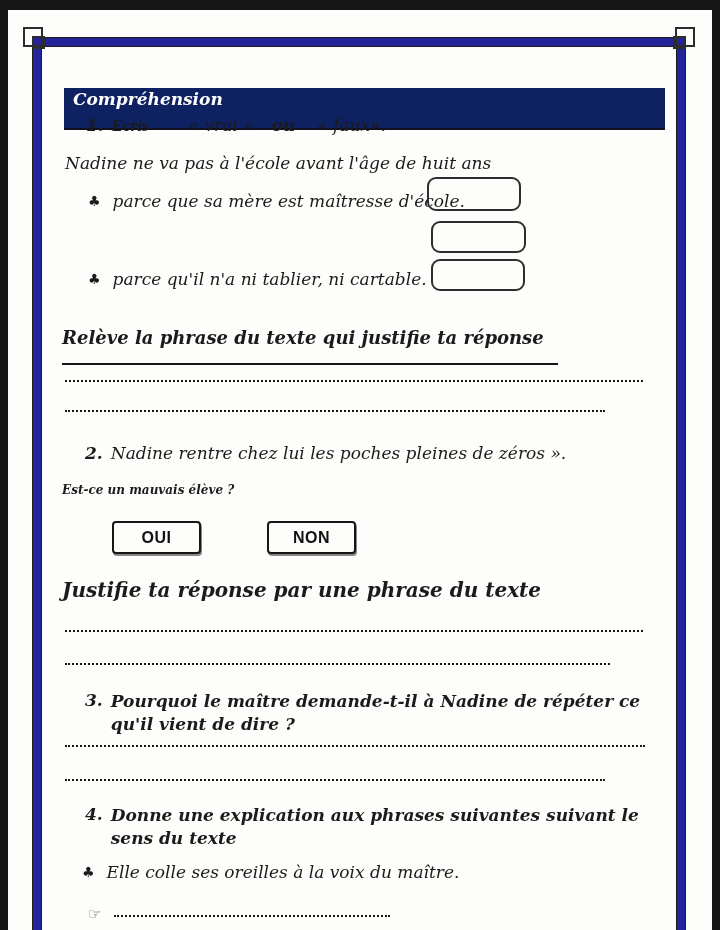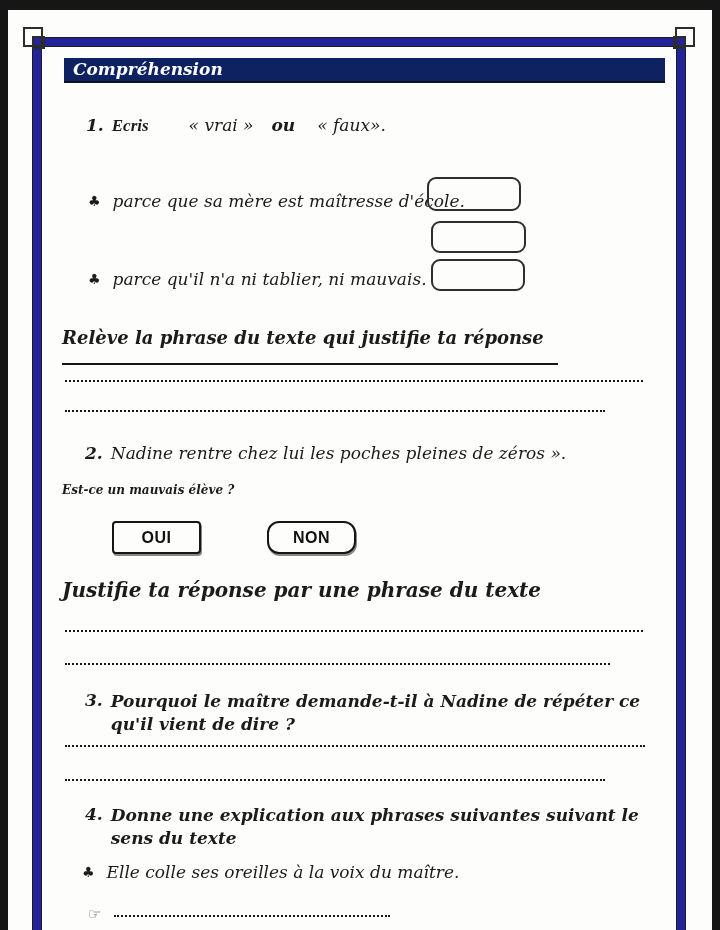--- a/index.html
+++ b/index.html
@@ -21,21 +21,21 @@
   .corner .sq1{position:absolute;width:20px;height:20px;border:2px solid #2c2c2c;box-sizing:border-box;}
   .corner .sq2{position:absolute;width:13px;height:13px;border:2px solid #2c2c2c;box-sizing:border-box;}
   .corner-tl{left:15px;top:17px;}
   .corner-tl .sq1{left:0;top:0;}
   .corner-tl .sq2{left:9px;top:9px;}
   .corner-tr{left:653px;top:17px;}
   .corner-tr .sq1{right:0;top:0;}
   .corner-tr .sq2{right:9px;top:9px;}
   
   .header-bar{
-    position:absolute;left:56px;top:48px;width:601px;height:25px;
+    position:absolute;left:56px;top:78px;width:601px;height:42px;
     background:#0e2161;border-bottom:2px solid #10131f;box-sizing:border-box;
   }
   .header-bar span{
     display:block;padding:1px 0 0 9px;
     color:#ffffff;font-style:italic;font-weight:bold;font-size:17px;line-height:21px;
   }
   
   .it{font-style:italic;font-size:17px;}
   .bit{font-style:italic;font-weight:bold;font-size:17px;}
   .abs{position:absolute;white-space:nowrap;}
@@ -86,46 +86,47 @@
   </div>
 
   <div class="header-bar">
     <span>Compréhension</span>
   </div>
 
   <div class="abs q1t" style="left:78px;top:105px;">
     <span class="bit num">1.</span><span class="bit verb">Ecris</span><span class="it vrai">« vrai »</span><span class="bit ou">ou</span><span class="it">« faux».</span>
   </div>
 
+  <div class="abs it" style="left:57px;top:143px;">Nadine ne va pas à l'école avant l'âge de huit ans</div>
 
   <div class="abs it" style="left:80px;top:181px;">
     <span class="club">♣</span><span>parce que sa mère est maîtresse d'école.</span>
   </div>
   <div class="vfbox" style="left:419px;top:167px;width:94px;height:34px;"></div>
 
   <div class="vfbox" style="left:423px;top:211px;width:95px;height:32px;"></div>
 
   <div class="abs it" style="left:80px;top:259px;">
-    <span class="club">♣</span><span>parce qu'il n'a ni tablier, ni mauvais.</span>
+    <span class="club">♣</span><span>parce qu'il n'a ni tablier, ni cartable.</span>
   </div>
   <div class="vfbox" style="left:423px;top:249px;width:94px;height:32px;"></div>
 
   <div class="abs bit" style="left:54px;top:317px;font-size:18px;">
     <span class="ul">Relève la phrase du texte qui justifie ta réponse</span>
   </div>
   <div class="dots" style="left:57px;top:367px;width:578px;"></div>
   <div class="dots" style="left:57px;top:397px;width:540px;"></div>
 
   <div class="abs" style="left:77px;top:433px;">
     <span class="bit" style="margin-right:8px;">2.</span><span class="it">Nadine  rentre chez lui les poches pleines de zéros ».</span>
   </div>
   <div class="abs bit" style="left:54px;top:473px;font-size:12px;">Est-ce un mauvais élève ?</div>
 
   <div class="choice" style="left:88px;top:511px;margin-left:16px;">OUI</div>
-  <div class="choice" style="left:259px;top:511px;border-radius:12px;">NON</div>
+  <div class="choice" style="left:259px;top:511px;">NON</div>
 
   <div class="abs bit" style="left:54px;top:568px;font-size:20px;">Justifie ta réponse par une phrase du texte</div>
   <div class="dots" style="left:57px;top:617px;width:578px;"></div>
   <div class="dots" style="left:57px;top:650px;width:545px;"></div>
 
   <div class="abs qnum" style="left:77px;top:680px;">
     <span class="bit n">3.</span>
     <span class="bit t wrap">Pourquoi le maître demande-t-il à Nadine de répéter ce qu'il vient de dire ?</span>
   </div>
   <div class="dots" style="left:57px;top:732px;width:580px;"></div>

